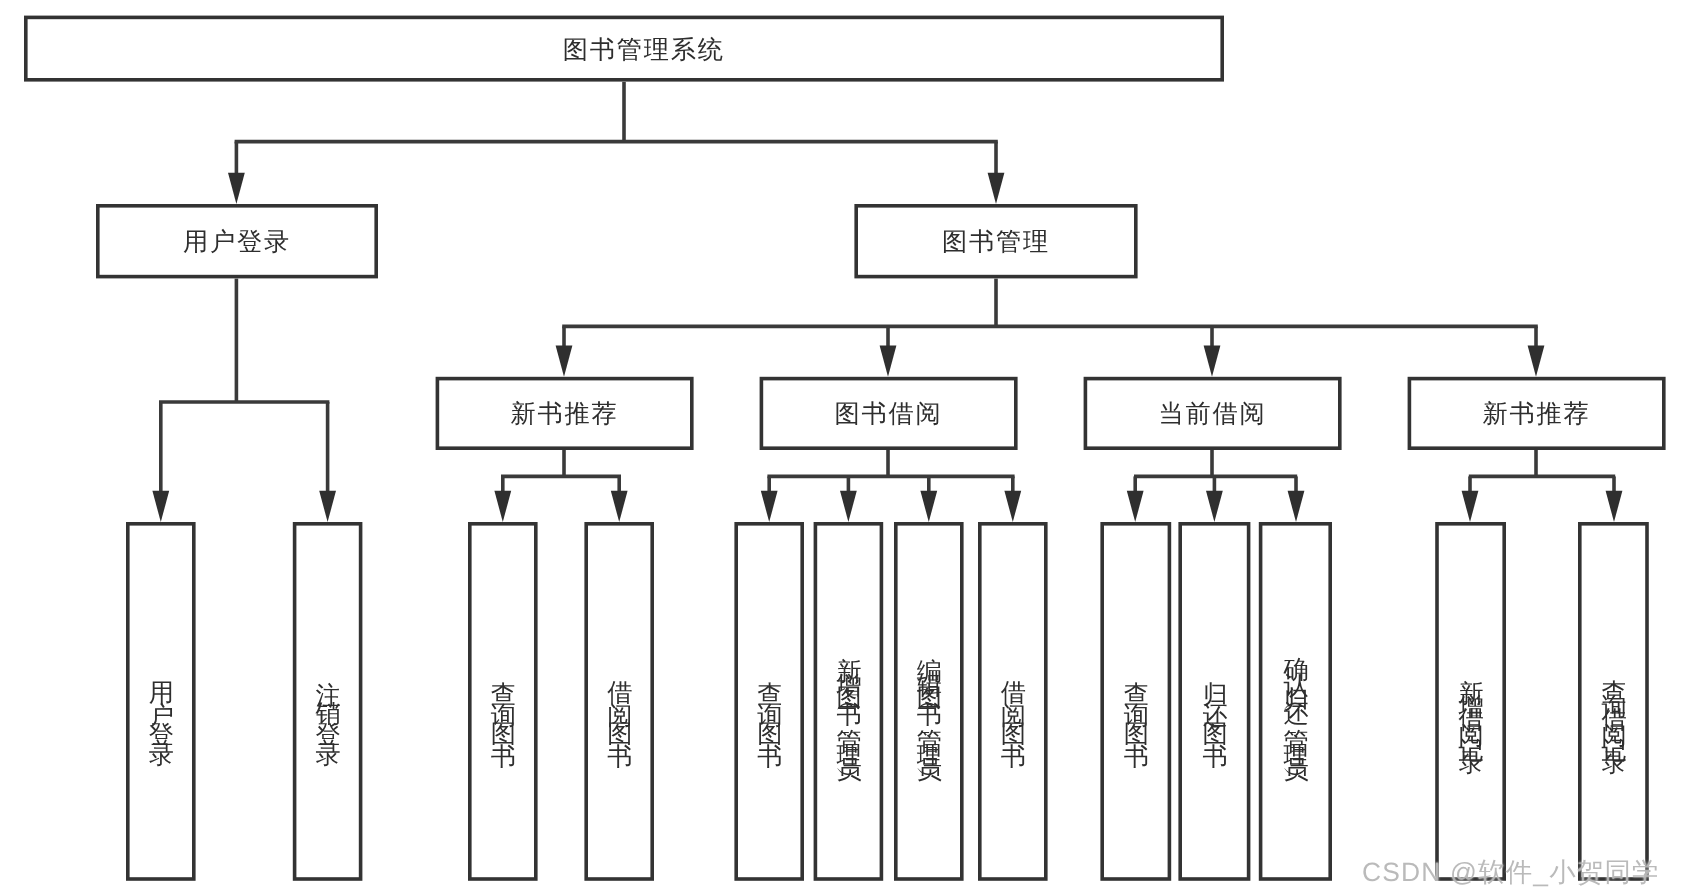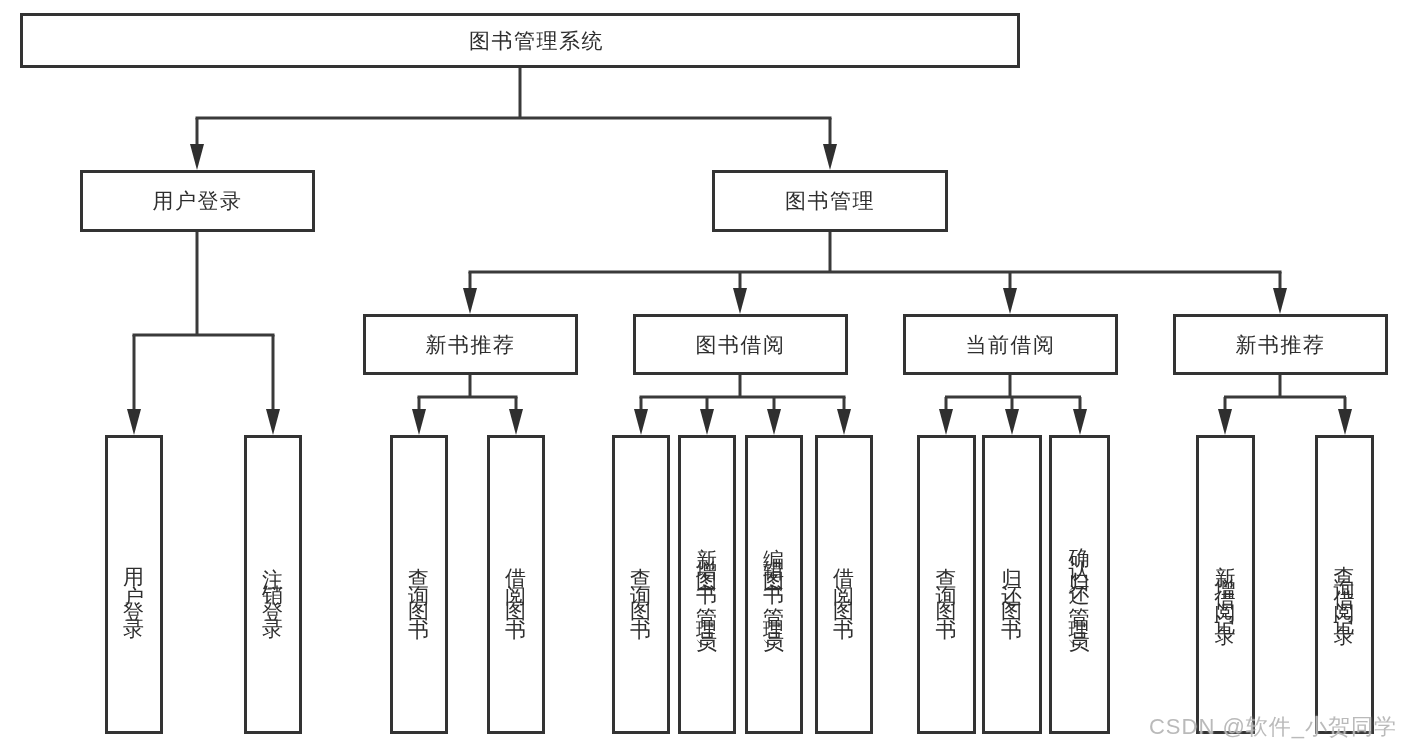--- a/index.html
+++ b/index.html
@@ -37,21 +37,21 @@
     text-orientation: mixed;
     font-size: 21px;
     line-height: 1;
     letter-spacing: 12px;
     white-space: nowrap;
   }
   .vnode.sp-wide span { letter-spacing: 17px; }
   .watermark {
     position: absolute;
     z-index: 3;
-    right: 8px;
+    right: 22px;
     bottom: 5px;
     font-size: 22px;
     color: rgba(178, 178, 178, 0.9);
     letter-spacing: 1px;
     text-shadow: 0 0 2px #ffffff;
   }
 </style>
 </head>
 <body>
 

